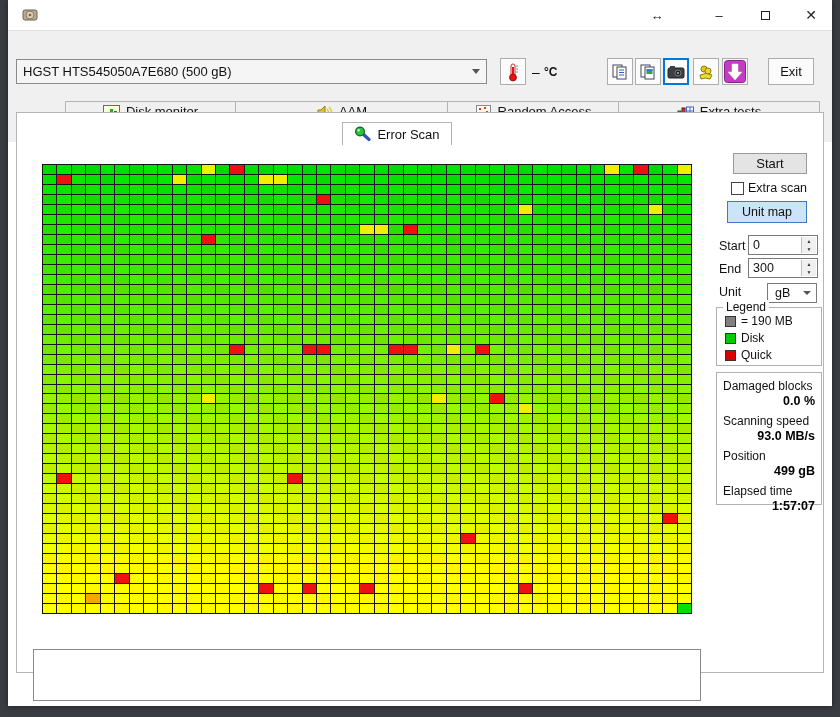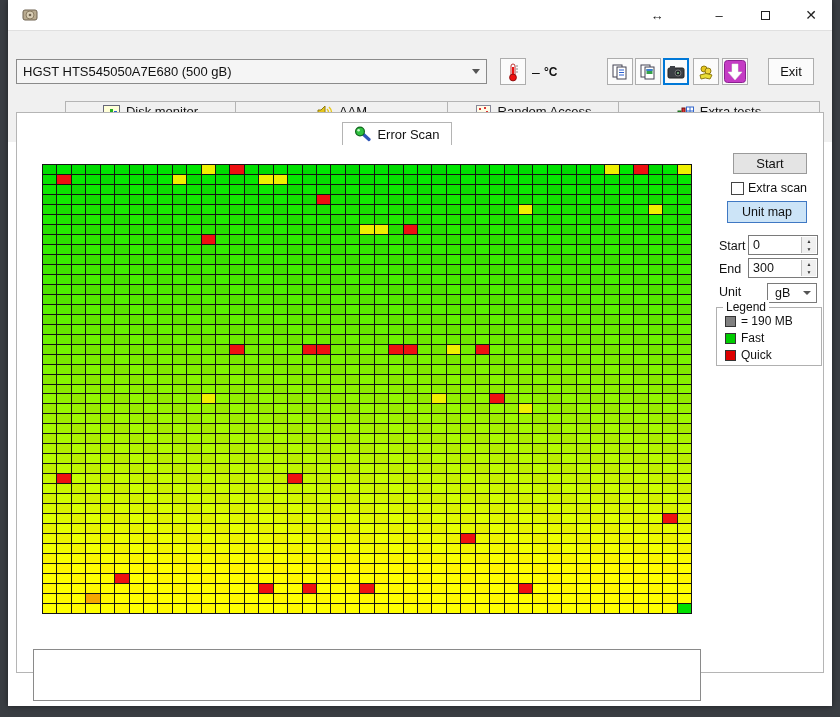--- a/index.html
+++ b/index.html
@@ -2369,27 +2369,45 @@
 
       <div class="groupbox" id="legend-box">
         <span class="gb-title">Legend</span>
         <div id="legend-items">
             <div class="legend-item">
               <span class="sw" style="background: rgb(128, 128, 128);"></span>
               <span class="lt">= 190 MB</span>
             </div>
             <div class="legend-item">
               <span class="sw" style="background: rgb(0, 204, 0);"></span>
-              <span class="lt">Fast</span>
+              <span class="lt">Disk</span>
             </div>
             <div class="legend-item">
               <span class="sw" style="background: rgb(221, 0, 0);"></span>
               <span class="lt">Quick</span>
             </div>
           </div>
       </div>
 
+      <div class="groupbox" id="stats-box">
+          <div class="stat">
+            <div class="sl">Damaged blocks</div>
+            <div class="sv">0.0 %</div>
+          </div>
+          <div class="stat">
+            <div class="sl">Scanning speed</div>
+            <div class="sv">93.0 MB/s</div>
+          </div>
+          <div class="stat">
+            <div class="sl">Position</div>
+            <div class="sv">499 gB</div>
+          </div>
+          <div class="stat">
+            <div class="sl">Elapsed time</div>
+            <div class="sv">1:57:07</div>
+          </div>
+        </div>
 
       <div id="bottom-box"></div>
     </div>
 
   </div>
 </div>
 
 </body></html>

